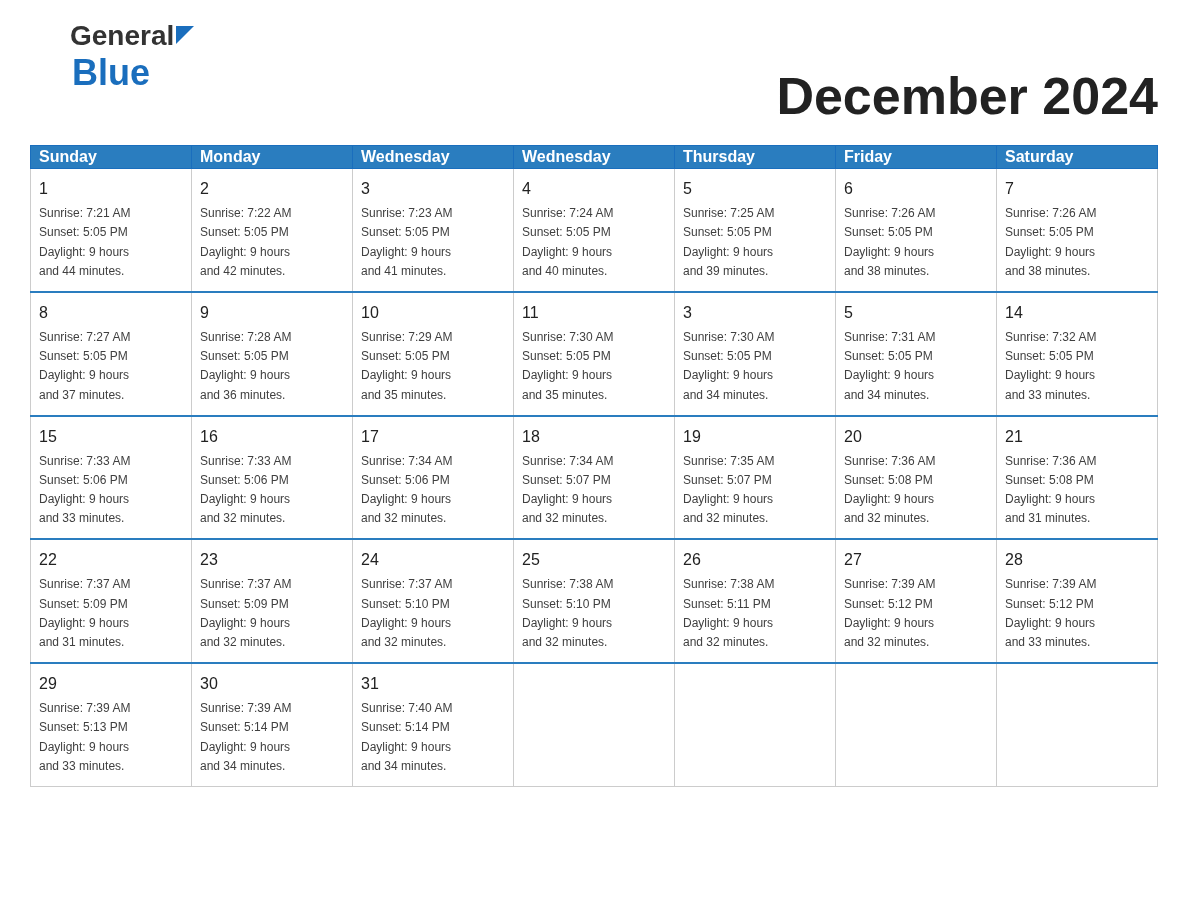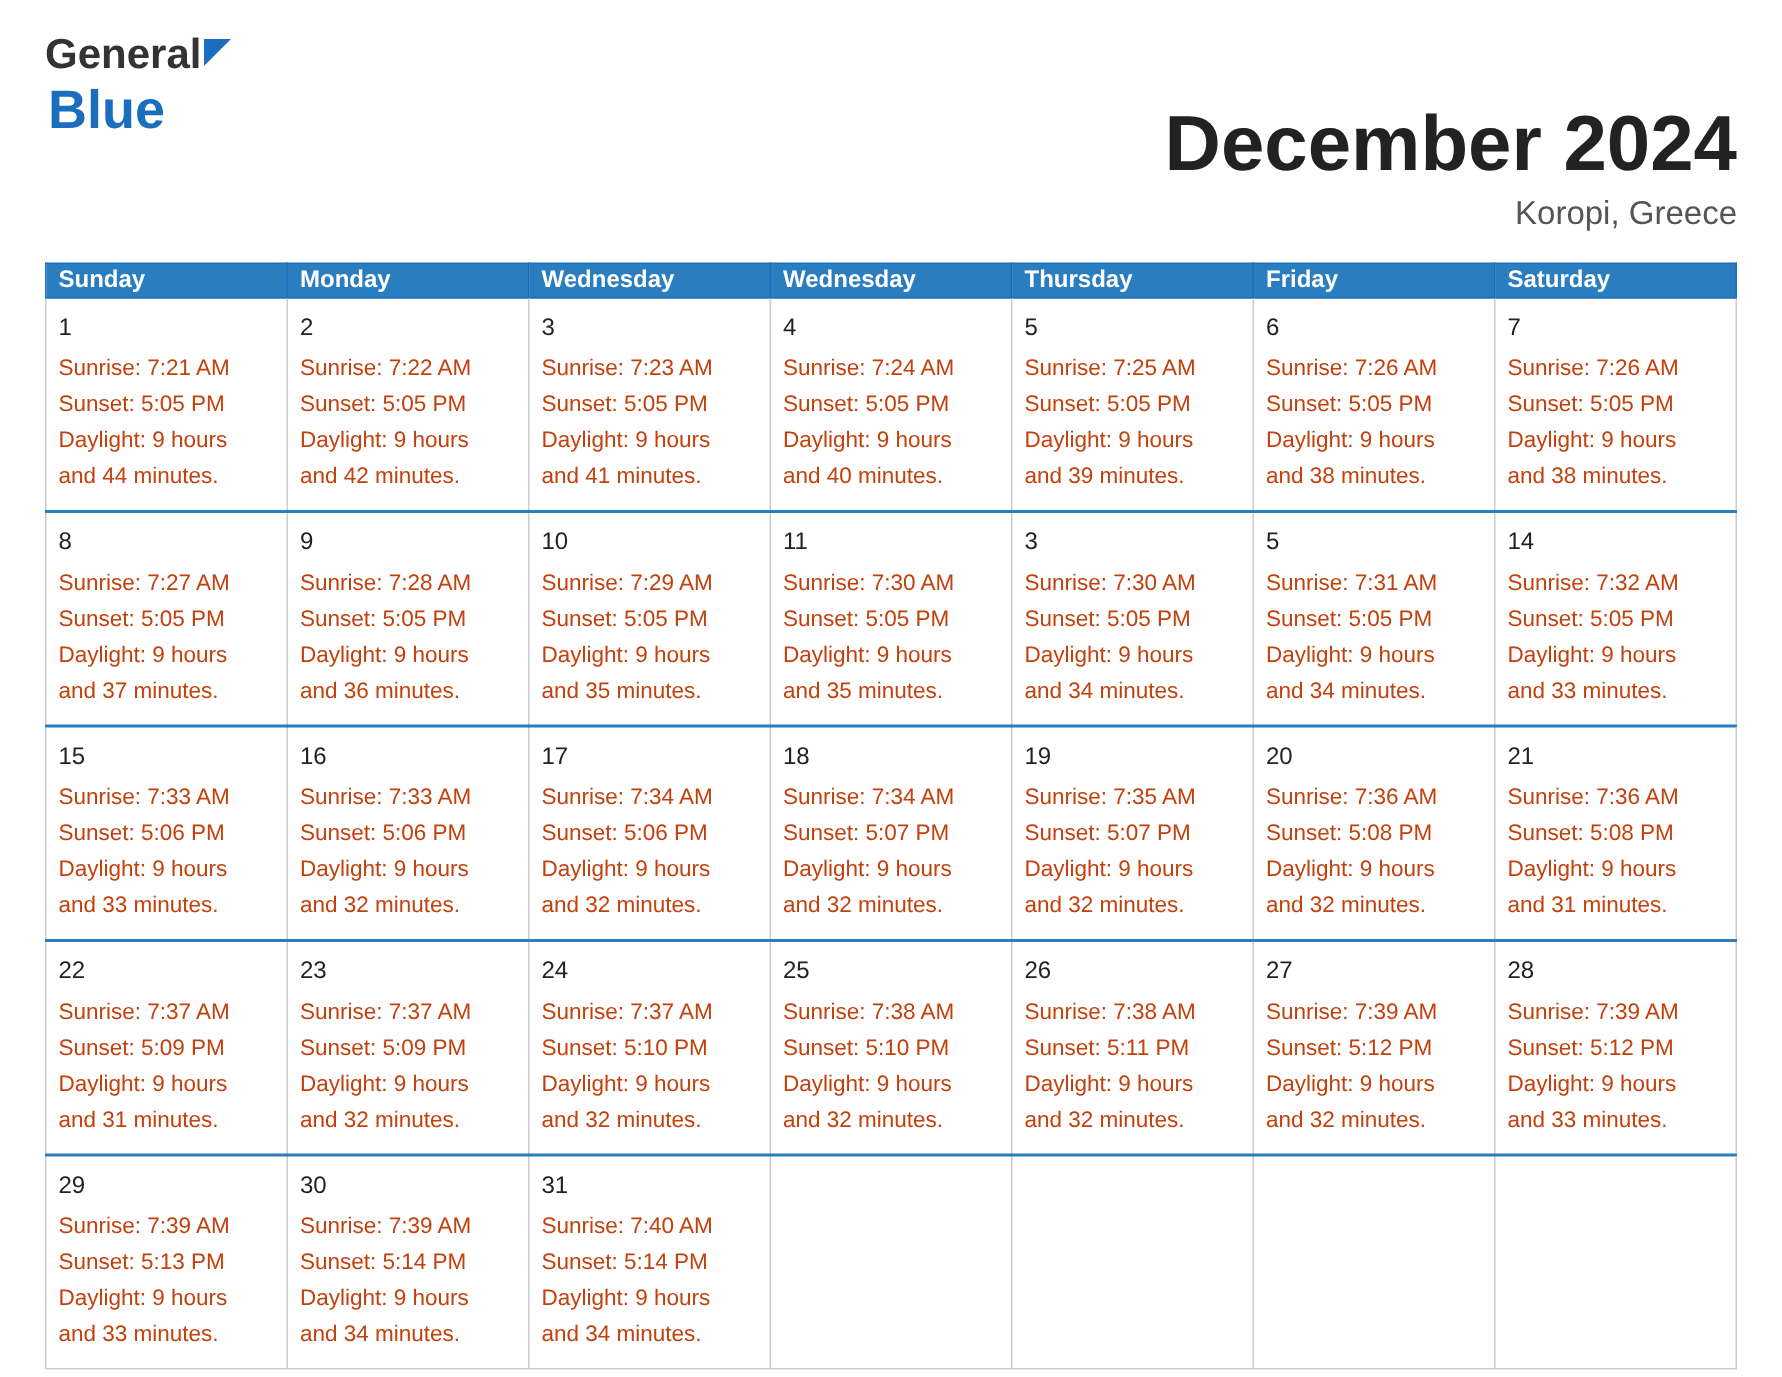--- a/index.html
+++ b/index.html
@@ -13,20 +13,21 @@
     .header {
       display: flex;
       justify-content: space-between;
       align-items: flex-start;
       margin-bottom: 20px;
     }
     .logo {
       display: flex;
       flex-direction: column;
       align-items: flex-start;
+      margin-left: 40px;
     }
     .title-block {
       text-align: right;
     }
     .month-title {
       font-size: 52px;
       font-weight: bold;
       color: #222;
       line-height: 1.1;
       margin-top: 48px;
@@ -66,22 +67,22 @@
     tbody tr:last-child {
       border-bottom: 1px solid #ccc;
     }
     .day-num {
       font-size: 16px;
       font-weight: normal;
       color: #222;
       margin-bottom: 3px;
     }
     .day-info {
-      font-size: 15px;
-      color: #c2410c;
+      font-size: 12px;
+      color: #404040;
       line-height: 1.6;
     }
     .empty-cell {
       background: #fff;
     }
   </style>
 </head>
 <body>
 
 <div class="header">
@@ -91,21 +92,20 @@
       <svg width="18" height="18" viewBox="0 0 18 18" style="margin-top:6px; margin-left:2px;">
         <polygon points="0,0 18,0 0,18" fill="#1a6ebd"></polygon>
       </svg>
     </div>
     <div>
       <span style="font-size:36px; font-weight:bold; color:#1a6ebd; margin-left:2px;">Blue</span>
     </div>
   </div>
   <div class="title-block">
     <div class="month-title">December 2024</div>
-    <div class="location">Koropi, Greece</div>
   </div>
 </div>
 
 <table>
   <thead>
     <tr>
       <th>Sunday</th>
       <th>Monday</th>
       <th>Wednesday</th>
       <th>Wednesday</th>

